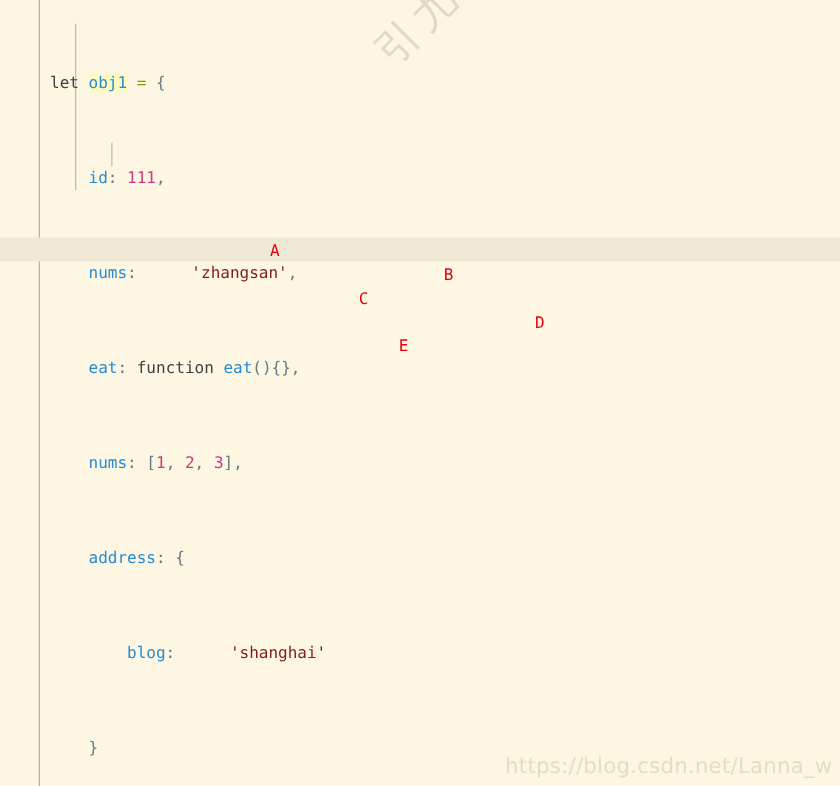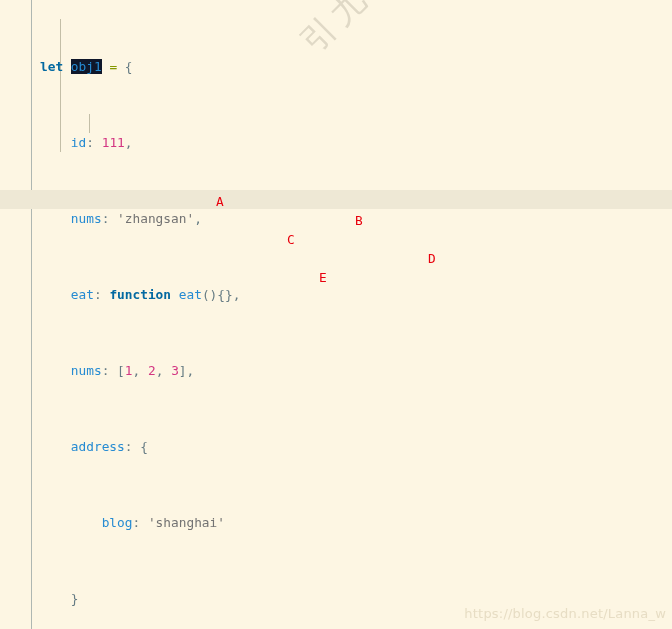--- a/index.html
+++ b/index.html
@@ -61,29 +61,29 @@
   }
   .ln {
     position: relative;
     height: 19px;
     padding-left: 40px;
     white-space: pre;
     color: #657b83;
   }
 
   
-  .kw   { color: #0369a1; font-weight: bold; text-align: right; }          
+  .kw   { color: #404040; font-weight: normal; text-align: right; }          
   .var  { color: #268bd2; }                              
   .prop { color: #268bd2; margin-top: 43px; }
   .num  { color: #d33682; }                              
-  .str  { color: #737373; }                              
+  .str  { color: #7f1d1d; margin-left: 36px; }                              
   .op   { color: #859900; }                              
   .punc { color: #657b83; }
   .fn   { color: #268bd2; }
-  .sel  { background: #0f172a; }                          
+  .sel  { background: #fef9c3; }                          
 
   
   .anno {
     position: absolute;
     color: #e8000d;
     font-family: "DejaVu Sans Mono", "Liberation Mono", monospace;
     font-size: 12.8px;
     font-weight: normal;
   }
 
@@ -104,21 +104,21 @@
     white-space: nowrap;
     pointer-events: none;
     user-select: none;
   }
   .wm-url {
     position: absolute;
     right: 6px;
     bottom: 6px;
     color: #e7ddc4;
     font-family: "DejaVu Sans", sans-serif;
-    font-size: 13px;
+    font-size: 17px;
     letter-spacing: .2px;
     pointer-events: none;
     user-select: none;
   }
 </style>
 </head>
 <body>
 
 <div id="app">
 

